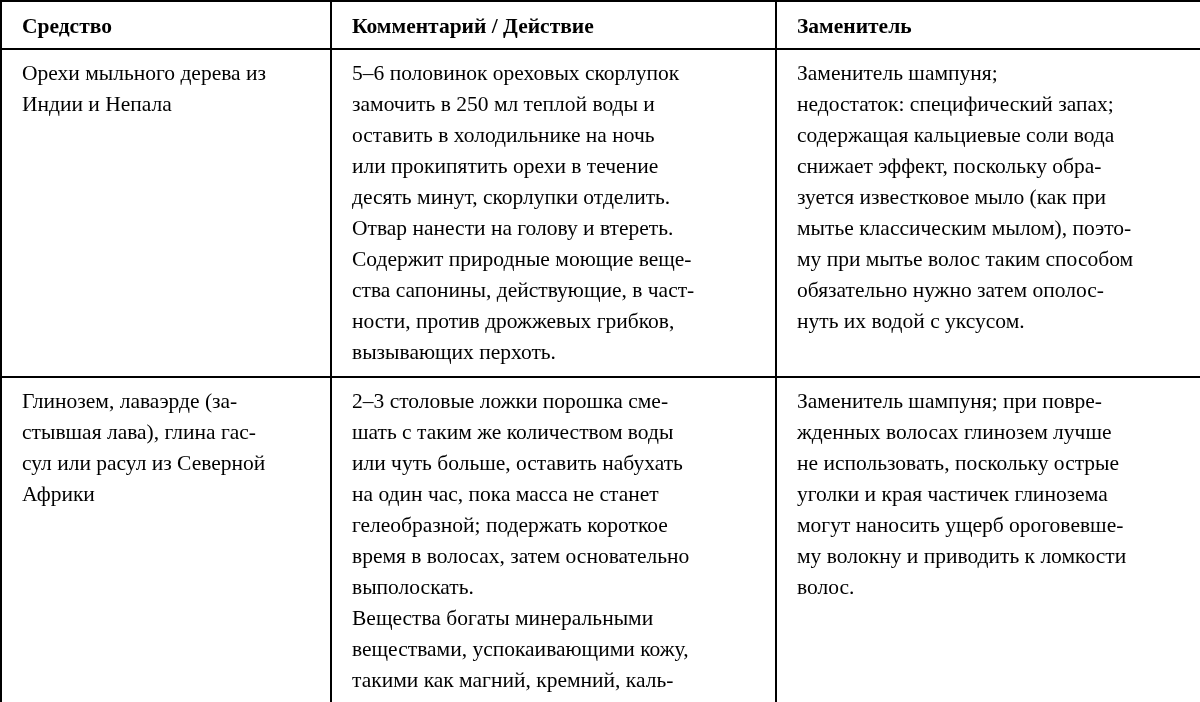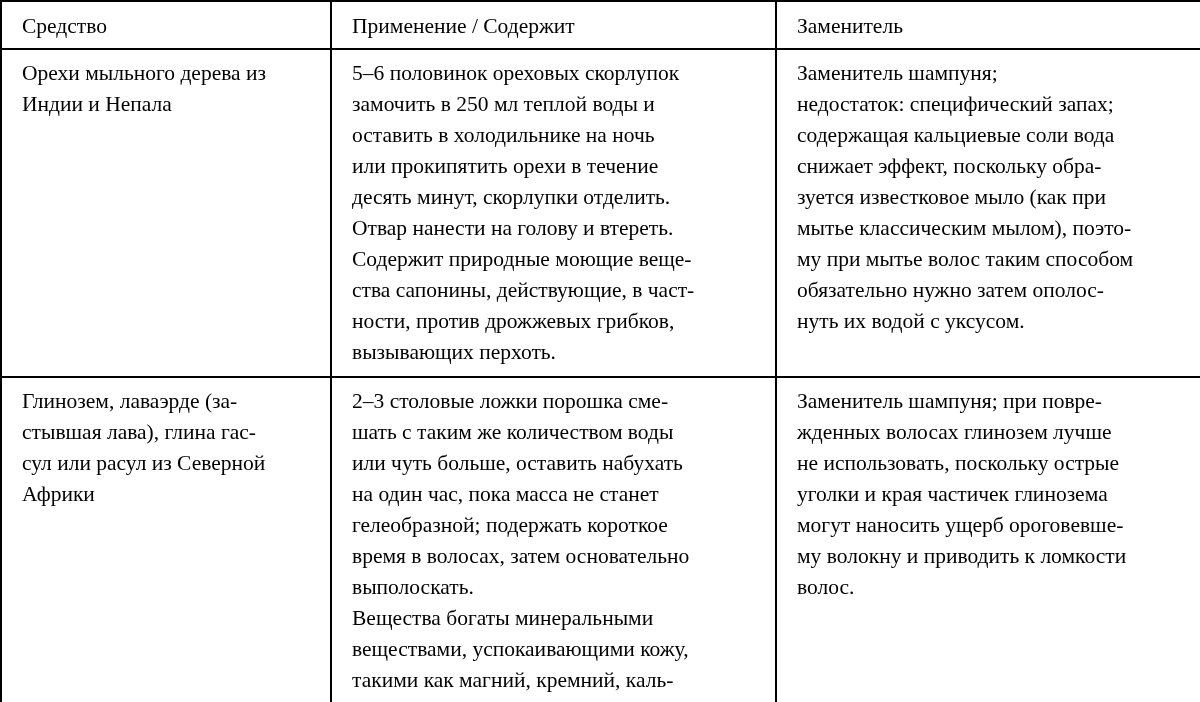--- a/index.html
+++ b/index.html
@@ -36,42 +36,42 @@
     vertical-align: top;
     text-align: left;
     box-sizing: border-box;
     padding: 8px 16px 8px 20px;
     font-size: 21.5px;
     line-height: 31px;
     white-space: pre-line;
     overflow: hidden;
   }
   table.doc-table th {
-    font-weight: normal;
+    font-weight: bold;
     height: 45px;
     padding-top: 9px;
     padding-bottom: 6px;
   }
   tr.data-row-1 { height: 314px; }
   tr.data-row-2 { height: 341px; }
 </style>
 </head>
 <body>
 
 <div class="page">
   <table class="doc-table">
     <colgroup>
       <col class="c1">
       <col class="c2">
       <col class="c3">
     </colgroup>
     <thead>
       <tr class="header-row">
         <th>Средство</th>
-        <th>Применение / Содержит</th>
+        <th>Комментарий / Действие</th>
         <th>Заменитель</th>
       </tr>
     </thead>
     <tbody>
       <tr class="data-row-1">
         <td>Орехи мыльного дерева из
 Индии и Непала</td>
         <td>5–6 половинок ореховых скорлупок
 замочить в 250 мл теплой воды и
 оставить в холодильнике на ночь

